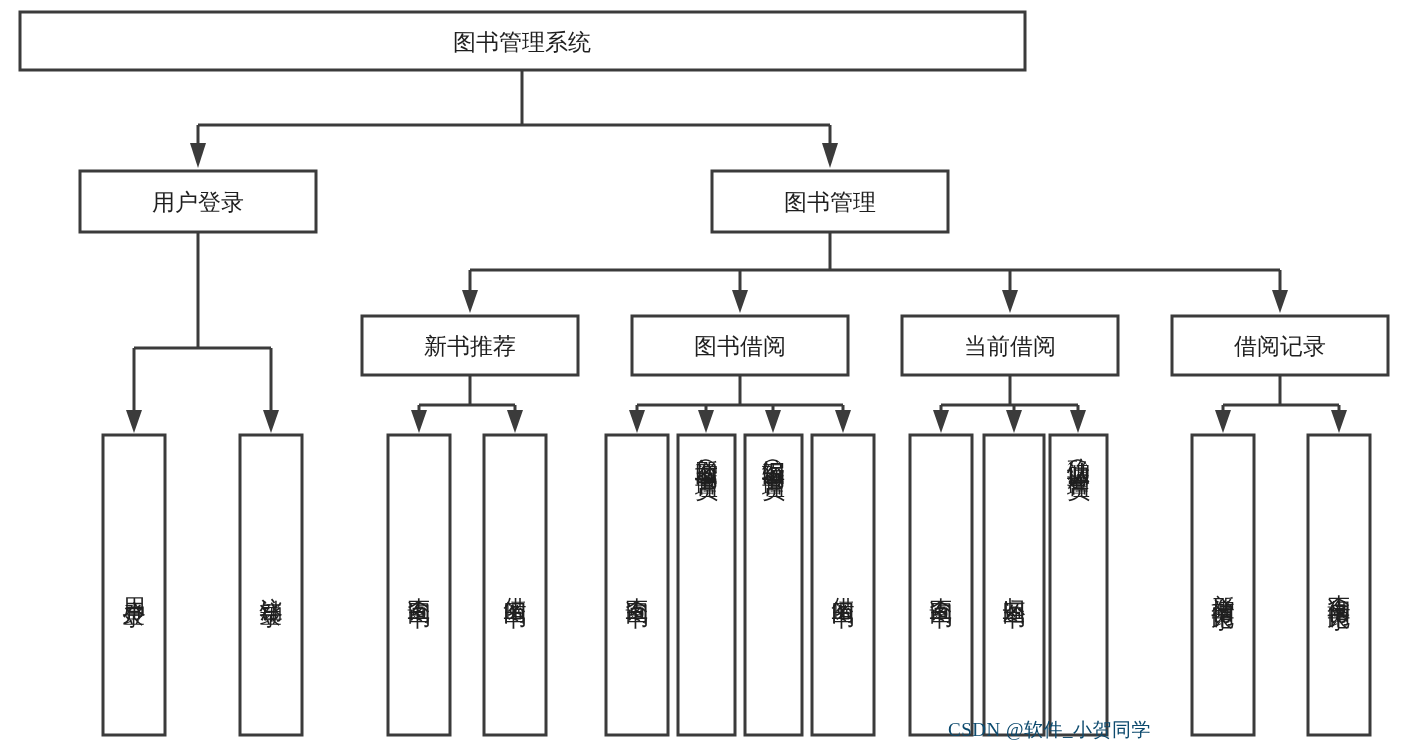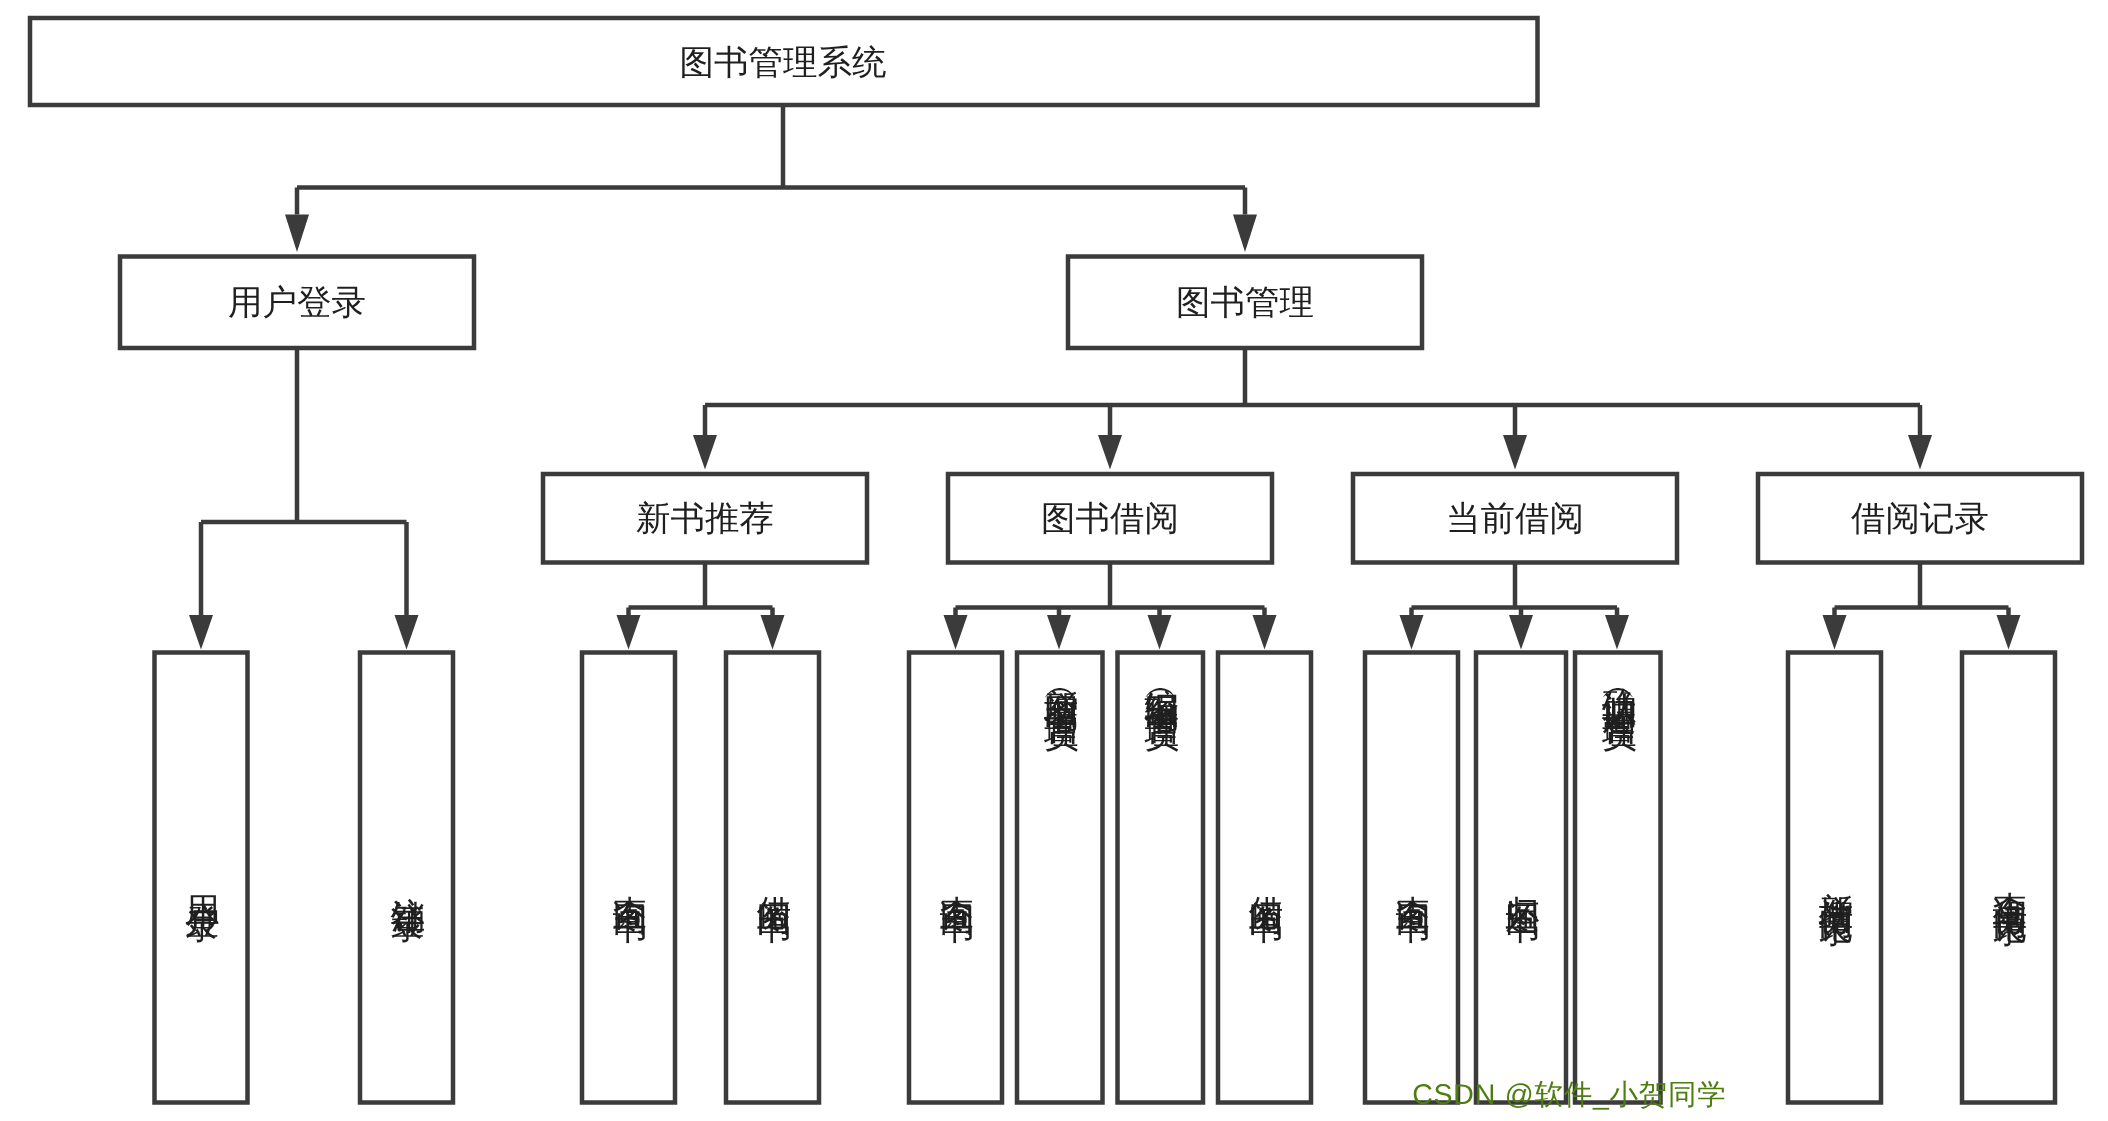--- a/index.html
+++ b/index.html
@@ -61,23 +61,23 @@
     font-size: 23px;
     line-height: 1.18;
     letter-spacing: 3px;
     color: #1f1f1f;
     white-space: nowrap;
   }
   #watermark {
     position: absolute;
     right: 10px;
     bottom: 4px;
-    font-family: Liberation Sans, sans-serif;
+    font-family: Liberation Serif, serif;
     font-size: 19px;
-    color: #4d7c0f;
+    color: #0c4a6e;
     letter-spacing: 0.5px;
     white-space: nowrap;
   }
 </style>
 </head>
 <body>
 
 <div id="diagram-root">
 
   <svg id="flow" viewBox="0 0 1405 747" xmlns="http://www.w3.org/2000/svg">

